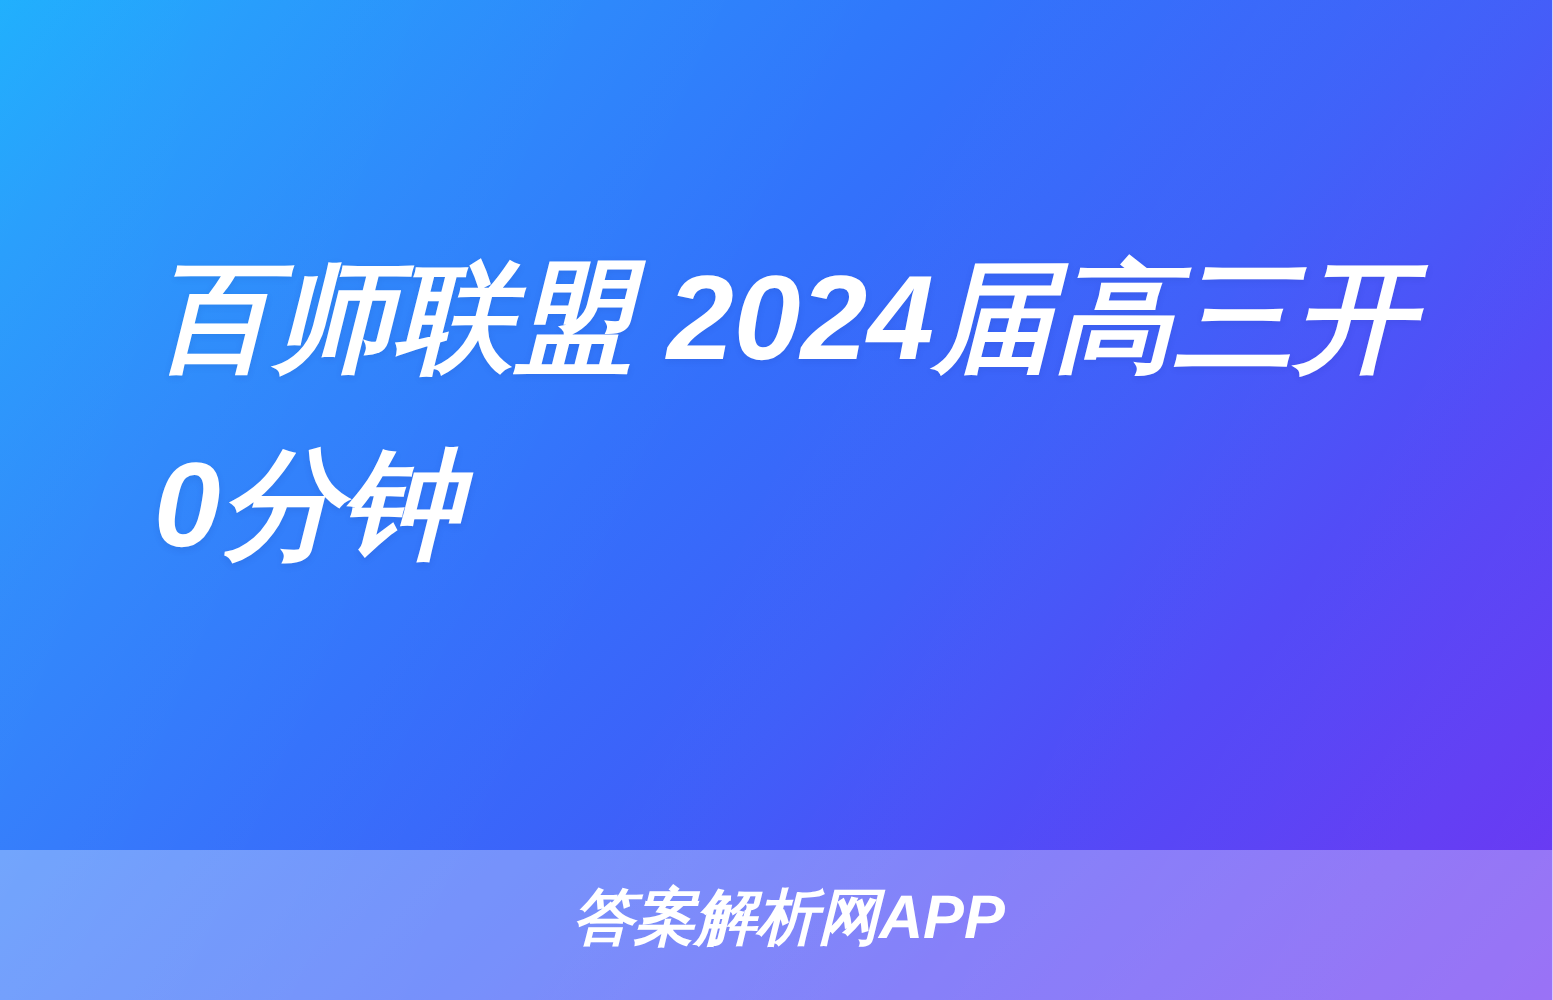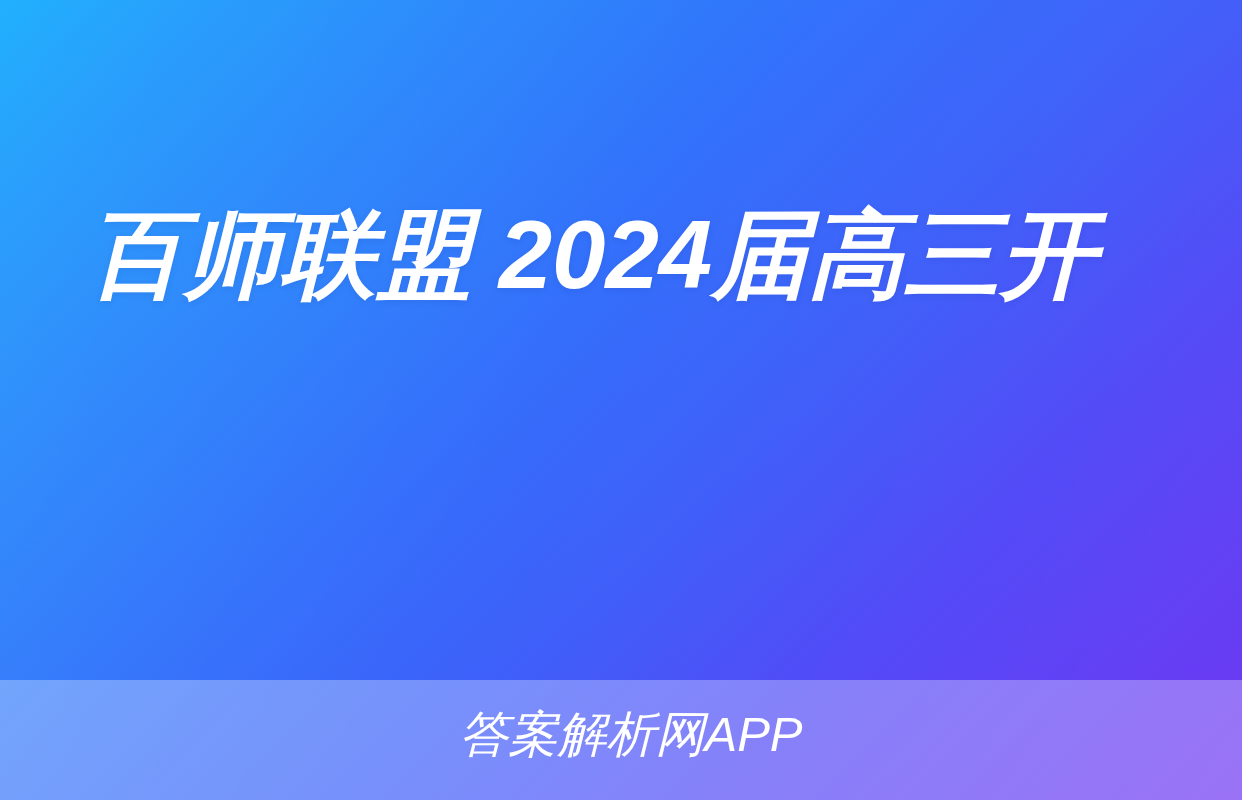--- a/index.html
+++ b/index.html
@@ -51,50 +51,52 @@
   }
   .title-line {
     color: #ffffff;
     font-size: 96px;
     line-height: 150px;
     font-weight: 700;
     font-style: italic;
     letter-spacing: 0px;
     white-space: pre;
     text-shadow: 0 2px 6px rgba(20, 40, 120, 0.10);
+    margin-left: 35px;
   }
 
   #watermark {
     position: absolute;
     left: 0;
     right: 0;
     top: 706px;
     text-align: center;
   }
   #watermark-text {
     display: inline-block;
     color: #ffffff;
     font-size: 49px;
     line-height: 56px;
-    font-weight: 400;
+    font-weight: 700;
     font-style: italic;
     letter-spacing: 0px;
     white-space: pre;
     margin-left: 20px;
   }
 </style>
 </head>
 <body>
 
 <div id="poster">
 
   <div id="sheen"></div>
 
   <div id="title-block">
     <div class="title-line">百师联盟 2024届高三开</div>
+    <div class="title-line">0分钟</div>
   </div>
 
   <div id="bottom-band"></div>
 
   <div id="watermark">
     <span id="watermark-text">答案解析网APP</span>
   </div>
 
 </div>
 

